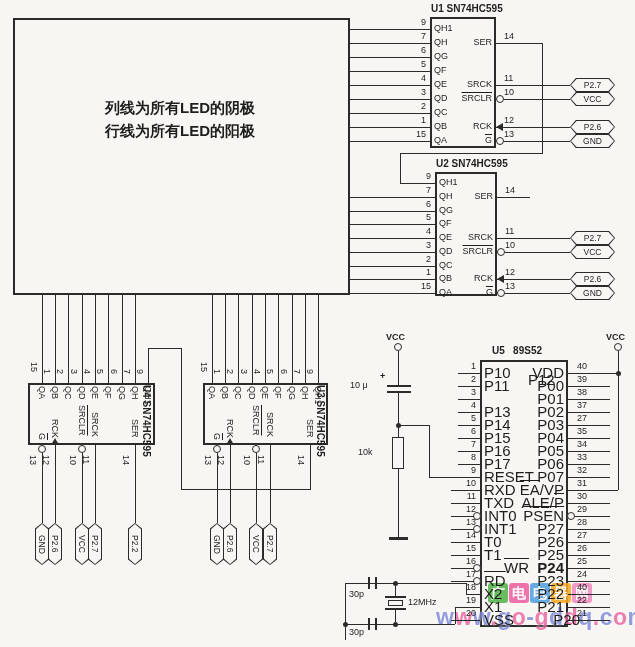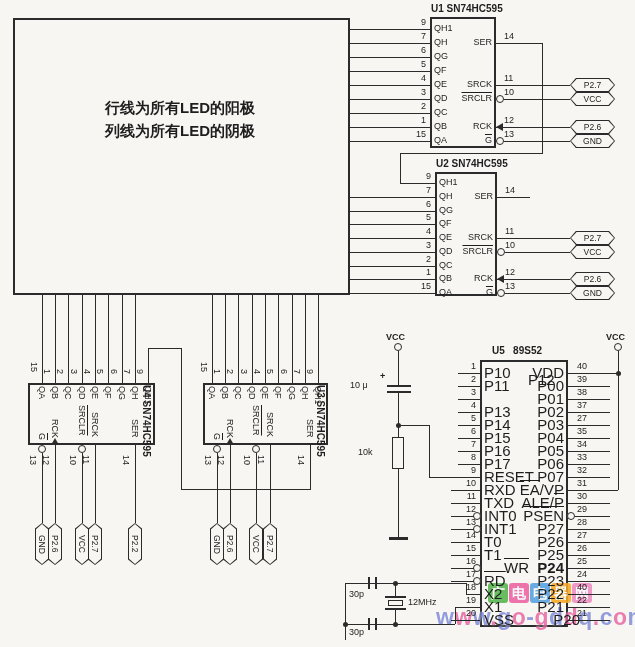--- a/index.html
+++ b/index.html
@@ -40,22 +40,22 @@
     opacity:.8;white-space:nowrap;text-shadow:0 0 2px rgba(255,255,255,.9)}
   .ov{text-decoration:overline}
 </style>
 </head>
 <body>
 
 <div id="canvas">
 
   <div class="rect" style="left:13px;top:18px;width:337px;height:277px"></div>
   <div id="panel-text">
+    <div>列线为所有LED的阴极</div>
     <div>行线为所有LED的阳极</div>
-    <div>列线为所有LED的阴极</div>
   </div>
 
   <div class="rect" style="left:430px;top:17px;width:66px;height:131px"></div>
   <div class="rect" style="left:435px;top:172px;width:62px;height:124px"></div>
   <div class="rect" style="left:203px;top:383px;width:125px;height:62px"></div>
   <div class="rect" style="left:28px;top:383px;width:127px;height:62px"></div>
   <div class="rect" style="left:480px;top:360px;width:88px;height:267px"></div>
 
   <div class="title" style="left:431px;top:3px">U1 SN74HC595</div>
   <div class="title" style="left:436px;top:158px">U2 SN74HC595</div>

